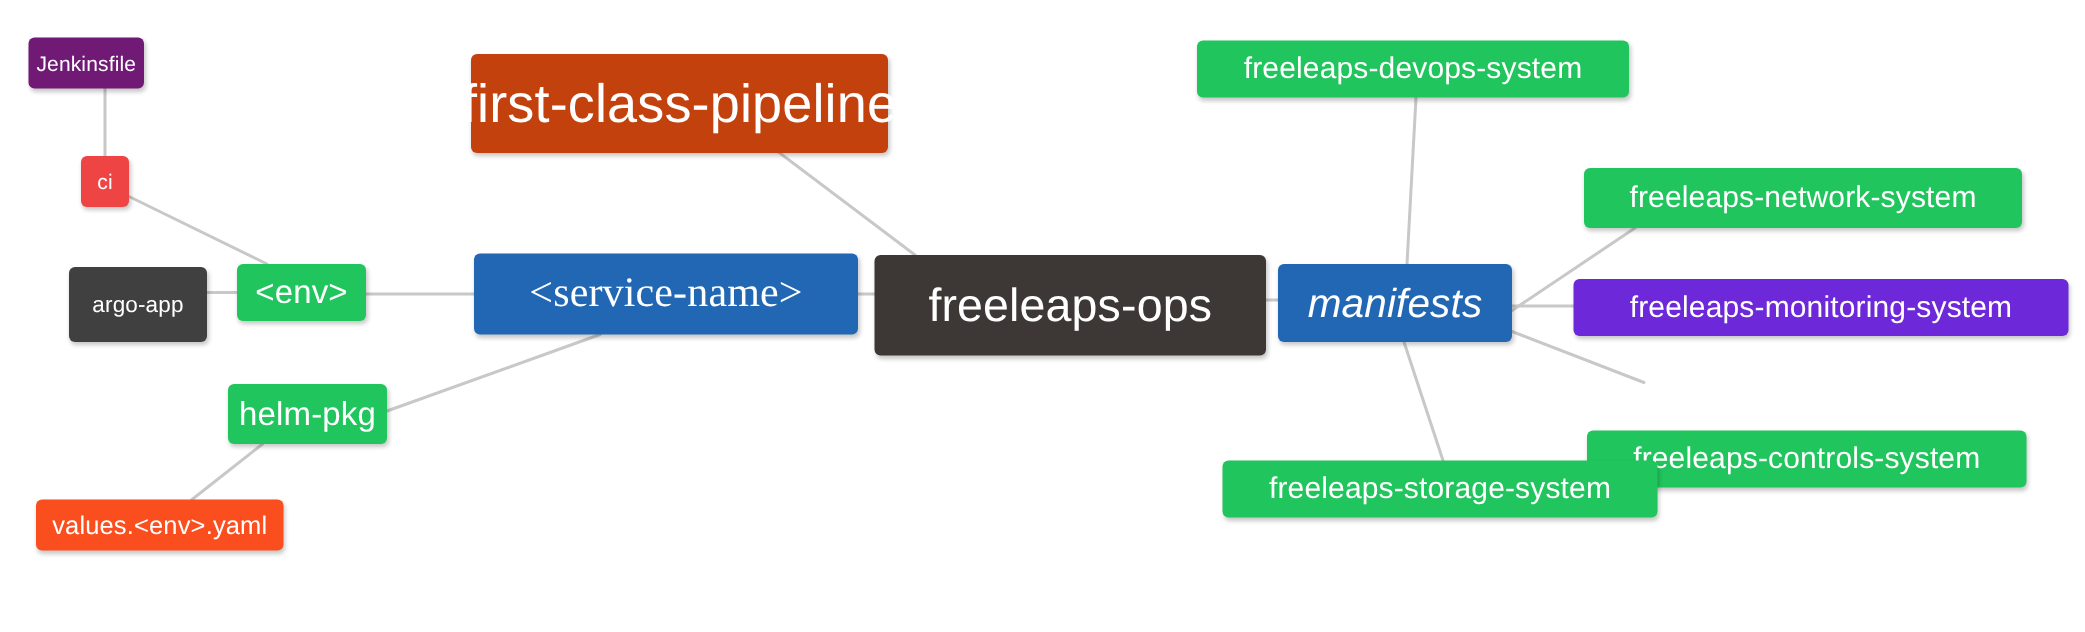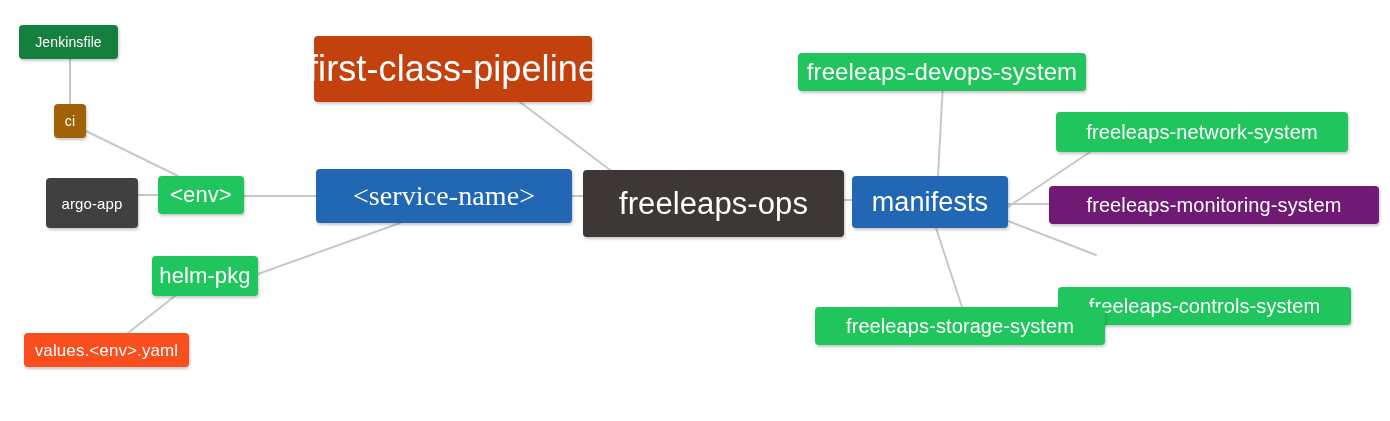--- a/index.html
+++ b/index.html
@@ -58,24 +58,24 @@
       <line x1="504" y1="90" x2="610" y2="170" stroke="#c8c8c8" stroke-width="2" stroke-linecap="round"></line>
       <line x1="572" y1="196" x2="583" y2="196" stroke="#c8c8c8" stroke-width="2" stroke-linecap="round"></line>
       <line x1="844" y1="200" x2="852" y2="200" stroke="#c8c8c8" stroke-width="2" stroke-linecap="round"></line>
       <line x1="938" y1="176" x2="944" y2="65" stroke="#c8c8c8" stroke-width="2" stroke-linecap="round"></line>
       <line x1="1008" y1="207" x2="1090" y2="152" stroke="#c8c8c8" stroke-width="2" stroke-linecap="round"></line>
       <line x1="1008" y1="204" x2="1049" y2="204" stroke="#c8c8c8" stroke-width="2" stroke-linecap="round"></line>
       <line x1="1008" y1="221" x2="1096" y2="255" stroke="#c8c8c8" stroke-width="2" stroke-linecap="round"></line>
       <line x1="936" y1="228" x2="962" y2="307" stroke="#c8c8c8" stroke-width="2" stroke-linecap="round"></line>
     </svg>
   <div id="node-layer">
-      <div class="node" style="left: 19px; top: 25px; width: 99px; height: 34px; background: #15803d; font-size: 14px;">
+      <div class="node" style="left: 19px; top: 25px; width: 77px; height: 34px; background: #701a75; font-size: 14px;">
         <span class="node-label">Jenkinsfile</span>
       </div>
-      <div class="node" style="left: 54px; top: 104px; width: 32px; height: 34px; background: #a16207; font-size: 14px;">
+      <div class="node" style="left: 54px; top: 104px; width: 32px; height: 34px; background: #ef4444; font-size: 14px;">
         <span class="node-label">ci</span>
       </div>
       <div class="node" style="left: 46px; top: 178px; width: 92px; height: 50px; background: #404040; font-size: 15px;">
         <span class="node-label">argo-app</span>
       </div>
       <div class="node" style="left: 158px; top: 176px; width: 86px; height: 38px; background: rgb(33, 197, 93); font-size: 22px;">
         <span class="node-label">&lt;env&gt;</span>
       </div>
       <div class="node" style="left: 152px; top: 256px; width: 106px; height: 40px; background: rgb(33, 197, 93); font-size: 22px;">
         <span class="node-label">helm-pkg</span>
@@ -85,30 +85,30 @@
       </div>
       <div class="node" style="left: 314px; top: 36px; width: 278px; height: 66px; background: #c2410c; font-size: 36px;">
         <span class="node-label">first-class-pipeline</span>
       </div>
       <div class="node" style="left: 316px; top: 169px; width: 256px; height: 54px; background: rgb(33, 103, 180); font-size: 28px; font-family: Liberation Serif, serif;">
         <span class="node-label">&lt;service-name&gt;</span>
       </div>
       <div class="node" style="left: 583px; top: 170px; width: 261px; height: 67px; background: rgb(61, 56, 53); font-size: 31px;">
         <span class="node-label">freeleaps-ops</span>
       </div>
-      <div class="node" style="left: 852px; top: 176px; width: 156px; height: 52px; background: rgb(33, 103, 180); font-size: 27px;">
+      <div class="node" style="left: 852px; top: 176px; width: 156px; height: 52px; background: rgb(33, 103, 180); font-size: 27px; font-style: italic;">
         <span class="node-label">manifests</span>
       </div>
-      <div class="node" style="left: 798px; top: 27px; width: 288px; height: 38px; background: rgb(33, 197, 93); font-size: 24px; margin-top: 26px;">
+      <div class="node" style="left: 798px; top: 27px; width: 288px; height: 38px; background: rgb(33, 197, 93); font-size: 20px;">
         <span class="node-label">freeleaps-devops-system</span>
       </div>
       <div class="node" style="left: 1056px; top: 112px; width: 292px; height: 40px; background: rgb(33, 197, 93); font-size: 20px;">
         <span class="node-label">freeleaps-network-system</span>
       </div>
-      <div class="node" style="left: 1049px; top: 186px; width: 330px; height: 38px; background: #701a75; font-size: 20px;">
+      <div class="node" style="left: 1049px; top: 186px; width: 330px; height: 38px; background: #6d28d9; font-size: 20px;">
         <span class="node-label">freeleaps-monitoring-system</span>
       </div>
       <div class="node" style="left: 1058px; top: 255px; width: 293px; height: 38px; background: rgb(33, 197, 93); font-size: 20px; margin-top: 32px;">
         <span class="node-label">freeleaps-controls-system</span>
       </div>
       <div class="node" style="left: 815px; top: 307px; width: 290px; height: 38px; background: rgb(33, 197, 93); font-size: 20px;">
         <span class="node-label">freeleaps-storage-system</span>
       </div>
     </div>
 </div>

